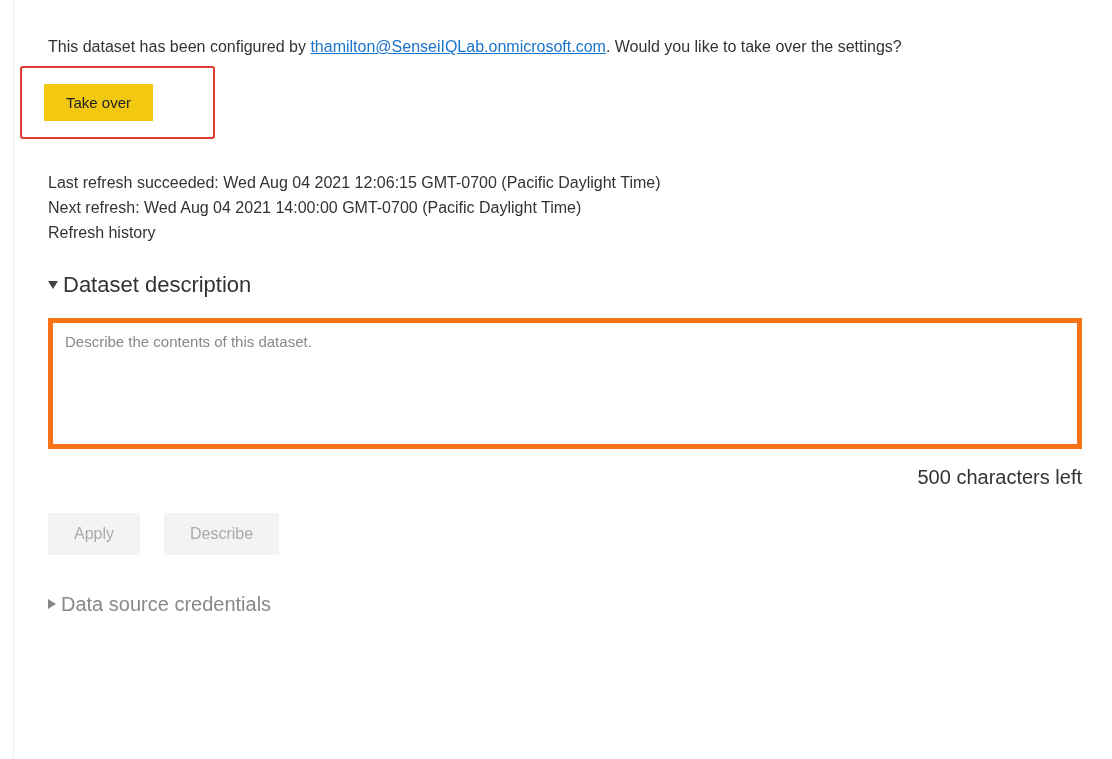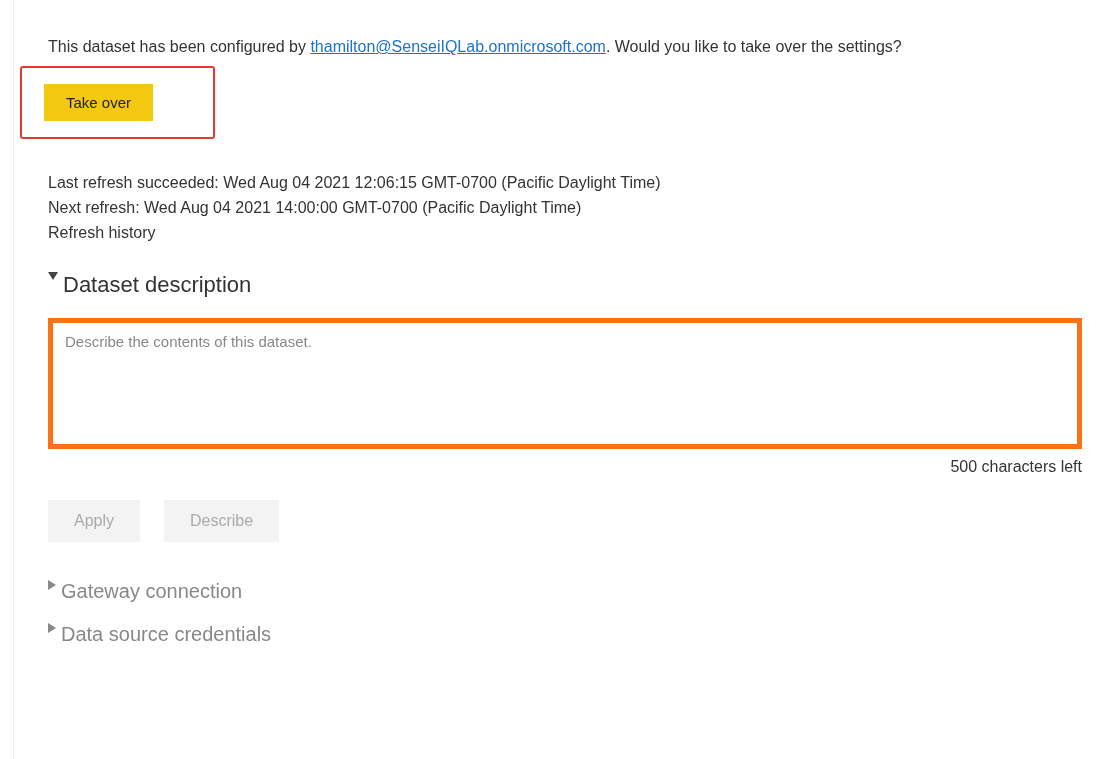--- a/index.html
+++ b/index.html
@@ -60,21 +60,21 @@
       color: #333;
       line-height: 1.55;
     }
     .refresh-history {
       color: #333;
       cursor: pointer;
       display: inline-block;
     }
     .section-header {
       display: flex;
-      align-items: flex-start;
+      align-items: center;
       margin-top: 26px;
       cursor: pointer;
     }
     .section-header .caret {
       width: 0;
       height: 0;
       display: inline-block;
       margin-right: 5px;
     }
     .caret.down {
@@ -107,23 +107,23 @@
       font-size: 15px;
       color: #333;
       resize: none;
       outline: none;
     }
     .description-box::placeholder {
       color: #888;
     }
     .char-count {
       text-align: right;
-      font-size: 16px;
+      font-size: 20px;
       color: #333;
-      margin-top: 6px;
+      margin-top: 14px;
     }
     .button-row {
       margin-top: 24px;
       display: flex;
       gap: 24px;
     }
     .btn-secondary {
       background: #f3f3f3;
       border: none;
       color: #aaa;
@@ -173,23 +173,19 @@
   <textarea class="description-box" placeholder="Describe the contents of this dataset." style=""></textarea>
 
   <div class="char-count">500 characters left</div>
 
   <div class="button-row">
     <button class="btn-secondary">Apply</button>
     <button class="btn-secondary">Describe</button>
   </div>
 
   <div class="collapsed-sections">
-    <div class="section-header collapsed">
-      <span class="caret right"></span>
-      <span class="title">Gateway connection</span>
-    </div>
 
     <div class="section-header collapsed">
       <span class="caret right"></span>
       <span class="title">Data source credentials</span>
     </div>
   </div>
 </div>
 
 </body></html>

